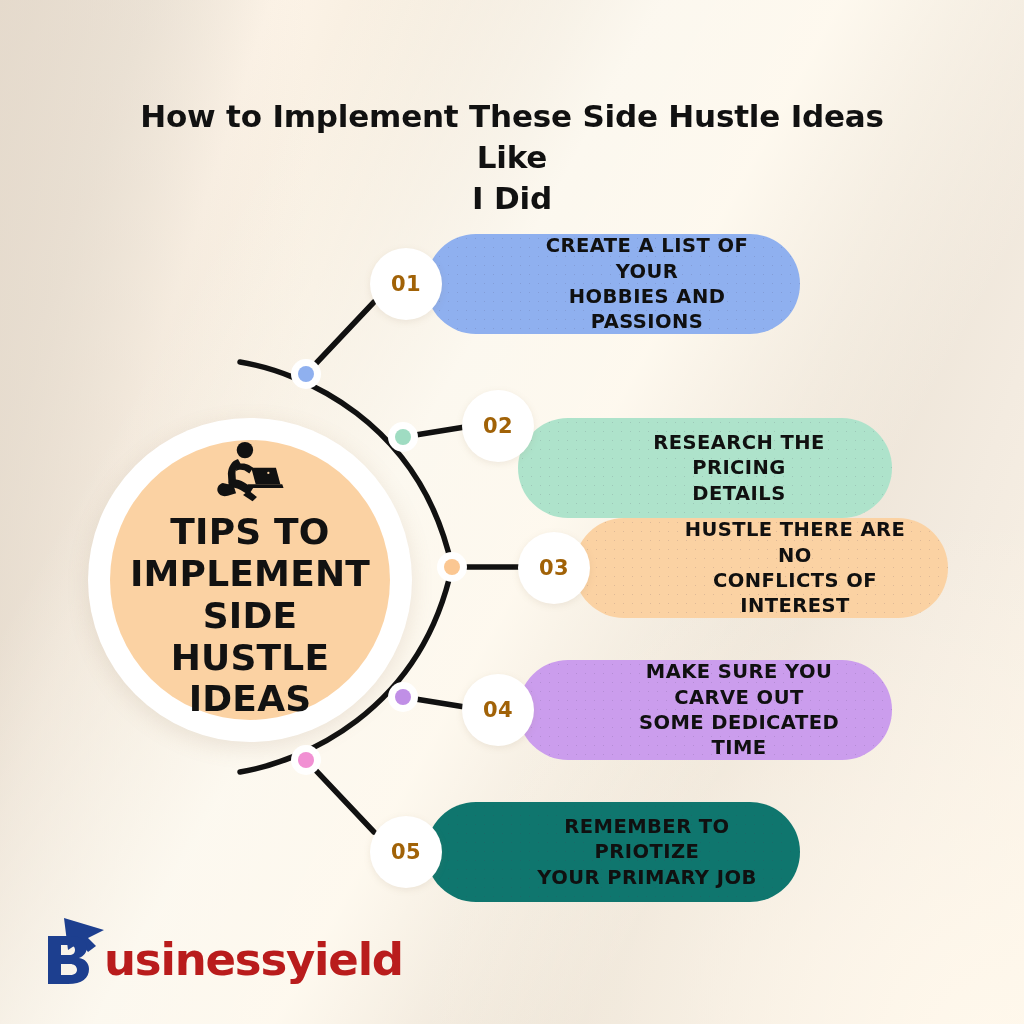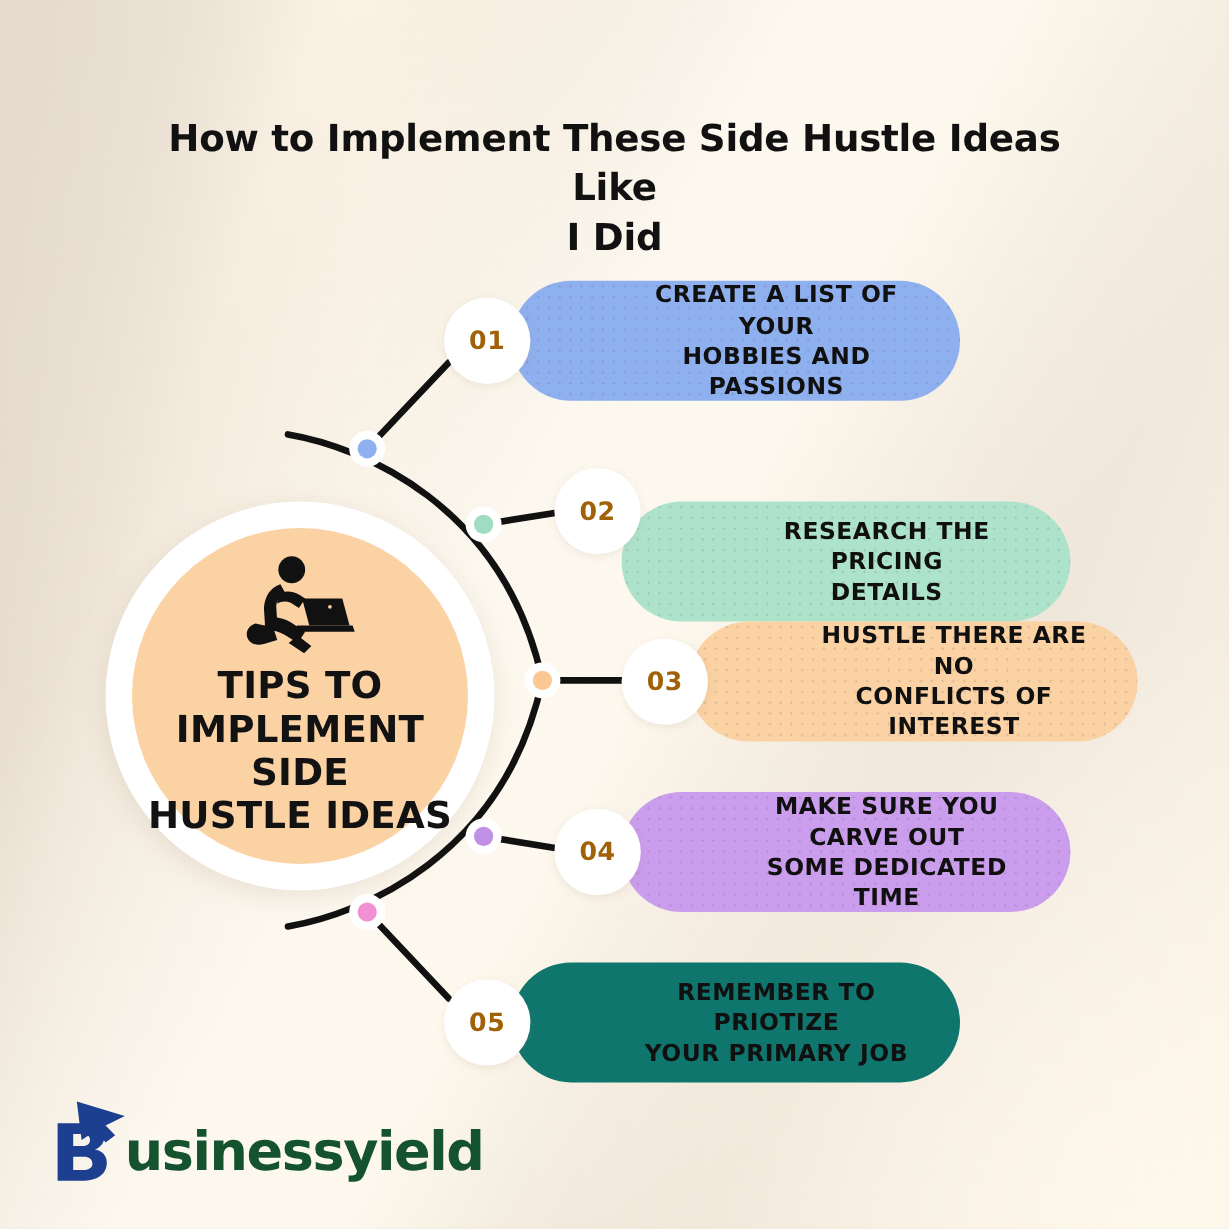--- a/index.html
+++ b/index.html
@@ -80,21 +80,21 @@
     position:absolute; left:22px; top:22px;
     width:280px; height:280px; border-radius:50%;
     background:#fbd2a3;
     display:flex; flex-direction:column;
     align-items:center; justify-content:center;
   }
   #hub-icon{ width:96px; height:86px; margin-bottom:8px; }
   #hub-label{
     text-align:center;
     font-family:"DejaVu Sans", sans-serif;
-    font-weight:bold; font-size:31px; line-height:1.16;
+    font-weight:bold; font-size:36px; line-height:1.16;
     color:#121212; letter-spacing:.2px;
     white-space:pre-line;
   }
 
   
   .row{ position:absolute; height:80px; }
   .pill{
     position:absolute; left:0; top:0;
     height:100px; border-radius:50px;
     display:flex; align-items:center; justify-content:center;
@@ -275,14 +275,14 @@
 <div id="logo">
   <svg id="logo-mark" viewBox="0 0 66 72" xmlns="http://www.w3.org/2000/svg">
     <g fill="#1d3f8f">
       <path d="M14 5 L54 5 L54 12 L24 12 L24 5 Z" opacity="0"></path>
       <path d="M20 2 L60 14 L44 22 L52 30 L44 36 L36 26 L24 34 Z"></path>
       <path d="M4 20 L4 68 L24 68 C38 68 45 62 45 53 C45 47 41 43 35 42 C40 40 43 36 43 31 C43 24 37 20 26 20 Z
                M17 29 L25 29 C29 29 31 31 31 34 C31 37 29 39 25 39 L17 39 Z
                M17 48 L26 48 C30 48 33 50 33 54 C33 57 30 59 26 59 L17 59 Z"></path>
     </g>
   </svg>
-  <div id="logo-text" style="color: #14532d;">usinessyield</div>
+  <div id="logo-text" style="color: #b91c1c;">usinessyield</div>
 </div>
 
 </body></html>

